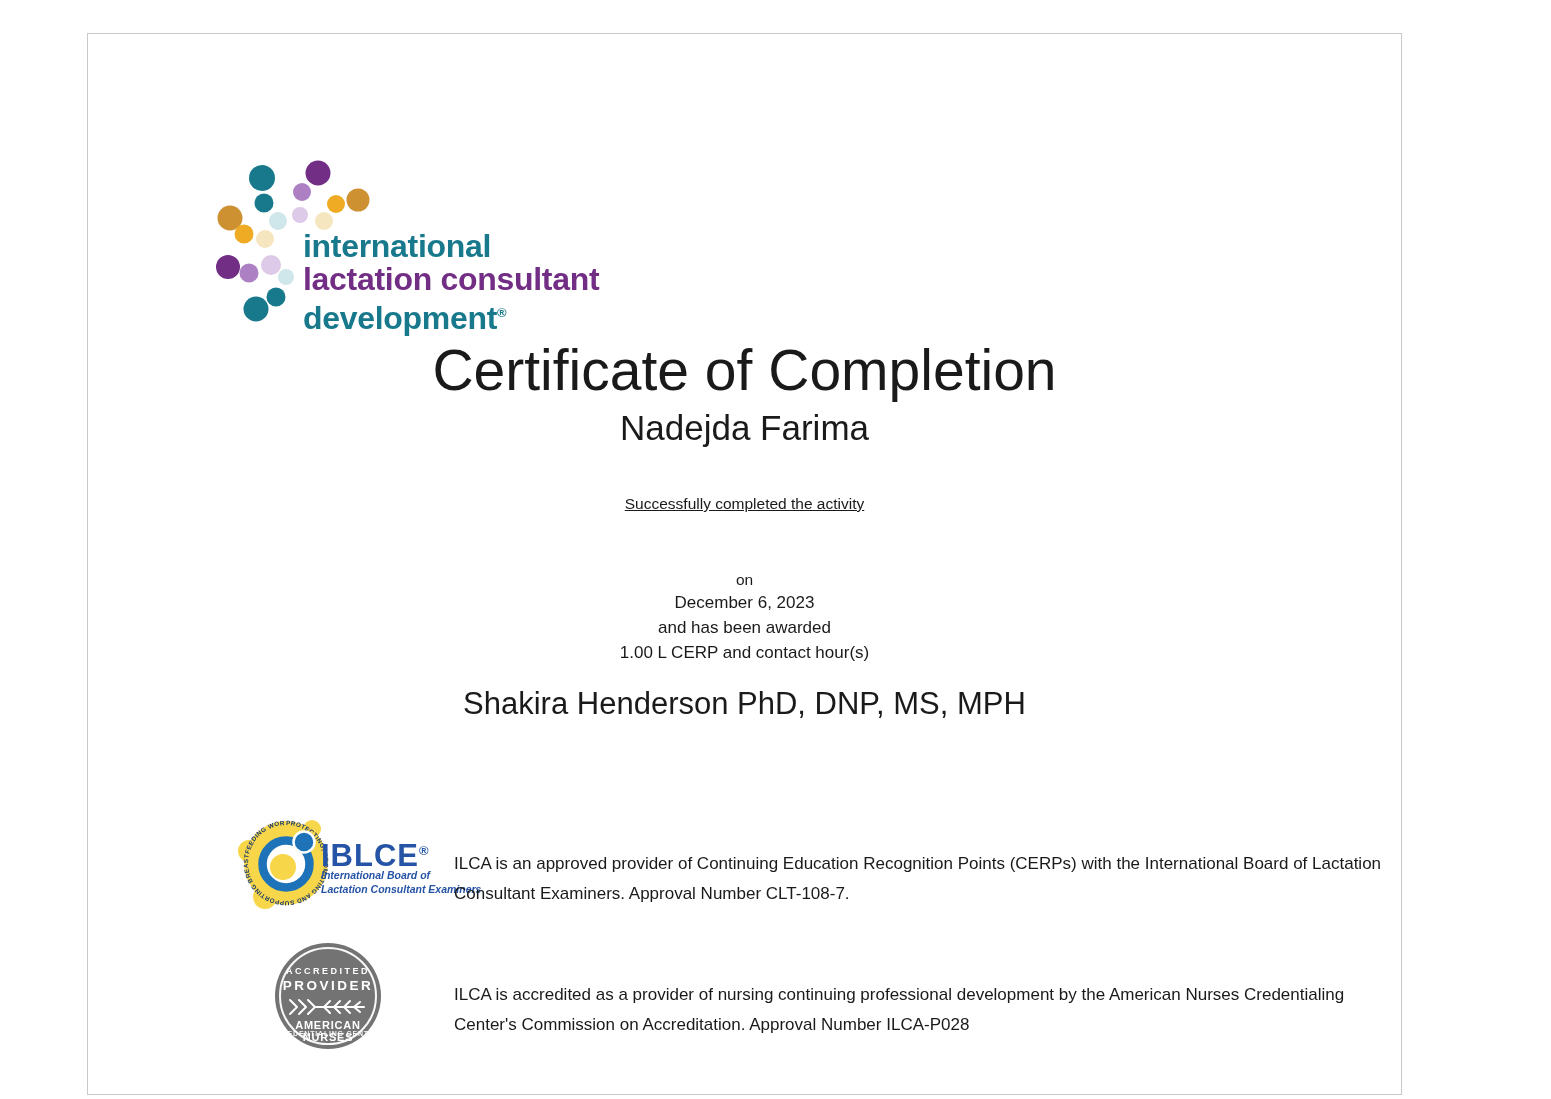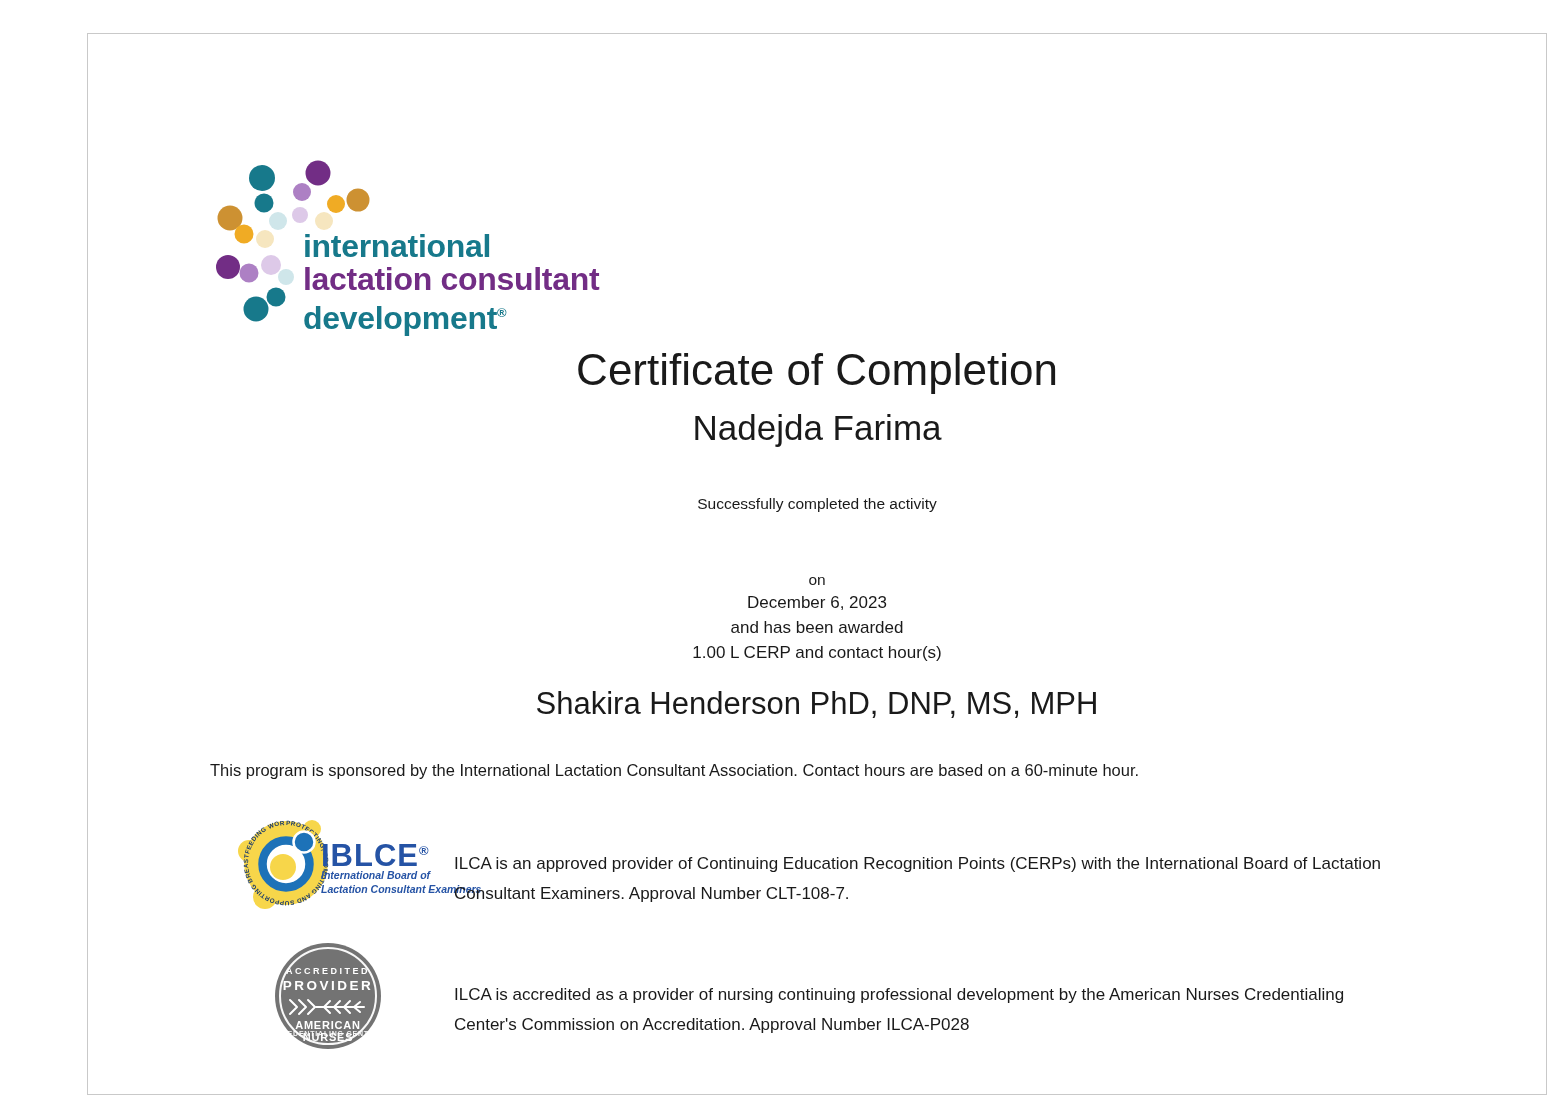--- a/index.html
+++ b/index.html
@@ -1,39 +1,39 @@
 <!DOCTYPE html>
 <html><head>
 <meta charset="utf-8">
 <style>
   html,body{margin:0;padding:0;}
   body{
     width:1551px;height:1099px;background:#ffffff;position:relative;
     font-family:"Liberation Sans", sans-serif;color:#1a1a1a;overflow:hidden;
   }
   .page{
-    position:absolute;left:87px;top:33px;width:1460px;height:1062px;
+    position:absolute;left:87px;top:33px;width:1315px;height:1062px;
     background:#fff;border:1px solid #c9c9c9;box-sizing:border-box;
   }
   .abs{position:absolute;}
   .centered{left:0;width:100%;text-align:center;}
 
   
   #logo-dots{position:absolute;left:0;top:0;width:320px;height:320px;}
   .logo-text{position:absolute;left:215px;top:196px;
     font-weight:bold;font-size:32px;line-height:33px;letter-spacing:-0.3px;}
   .lt-teal{color:#17798b;}
   .lt-purple{color:#722d85;}
   .reg-mark{font-size:13px;vertical-align:super;letter-spacing:0;}
 
   
-  .title{top:312px;font-size:44px;line-height:48px;}
+  .title{top:312px;font-size:57px;line-height:48px;}
   .recipient{top:374px;font-size:35px;line-height:40px;}
   .small-label{font-size:15.5px;line-height:18px;}
-  .lbl-completed{top:461px;}
+  .lbl-completed{top:461px;text-decoration:underline;}
   .activity{top:483px;font-size:34px;line-height:40px;white-space:nowrap;}
   .lbl-on{top:537px;}
   .meta{font-size:17px;line-height:20px;}
   .m-date{top:559px;}
   .m-awarded{top:584px;text-align:center;}
   .m-award{top:609px;}
   .presenter{top:652px;font-size:31px;line-height:36px;}
   .sponsor{left:122px;top:727px;font-size:16.5px;white-space:nowrap;}
 
   
@@ -92,21 +92,20 @@
   </div>
 
   <div class="abs centered title">Certificate of Completion</div>
   <div class="abs centered recipient">Nadejda Farima</div>
   <div class="abs centered small-label lbl-completed">Successfully completed the activity</div>
   <div class="abs centered small-label lbl-on">on</div>
   <div class="abs centered meta m-date">December 6, 2023</div>
   <div class="abs centered meta m-awarded">and has been awarded</div>
   <div class="abs centered meta m-award">1.00 L CERP and contact hour(s)</div>
   <div class="abs centered presenter">Shakira Henderson PhD, DNP, MS, MPH</div>
-  <div class="abs sponsor">This program is sponsored by the International Lactation Consultant Association. Contact hours are based on a 60-minute hour.</div>
 
   <div>
     <svg id="iblce-mark" class="abs" viewBox="0 0 100 112" xmlns="http://www.w3.org/2000/svg">
       <circle cx="48" cy="58" r="42" fill="#f7d64a"></circle>
       <circle cx="11" cy="46" r="11" fill="#f7d64a"></circle>
       <circle cx="27" cy="92" r="12" fill="#f7d64a"></circle>
       <circle cx="74" cy="24" r="9" fill="#f7d64a"></circle>
       <defs>
         <path id="iblce-ring-path" d="M48,20 A38,38 0 1 1 47.99,20"></path>
       </defs>

